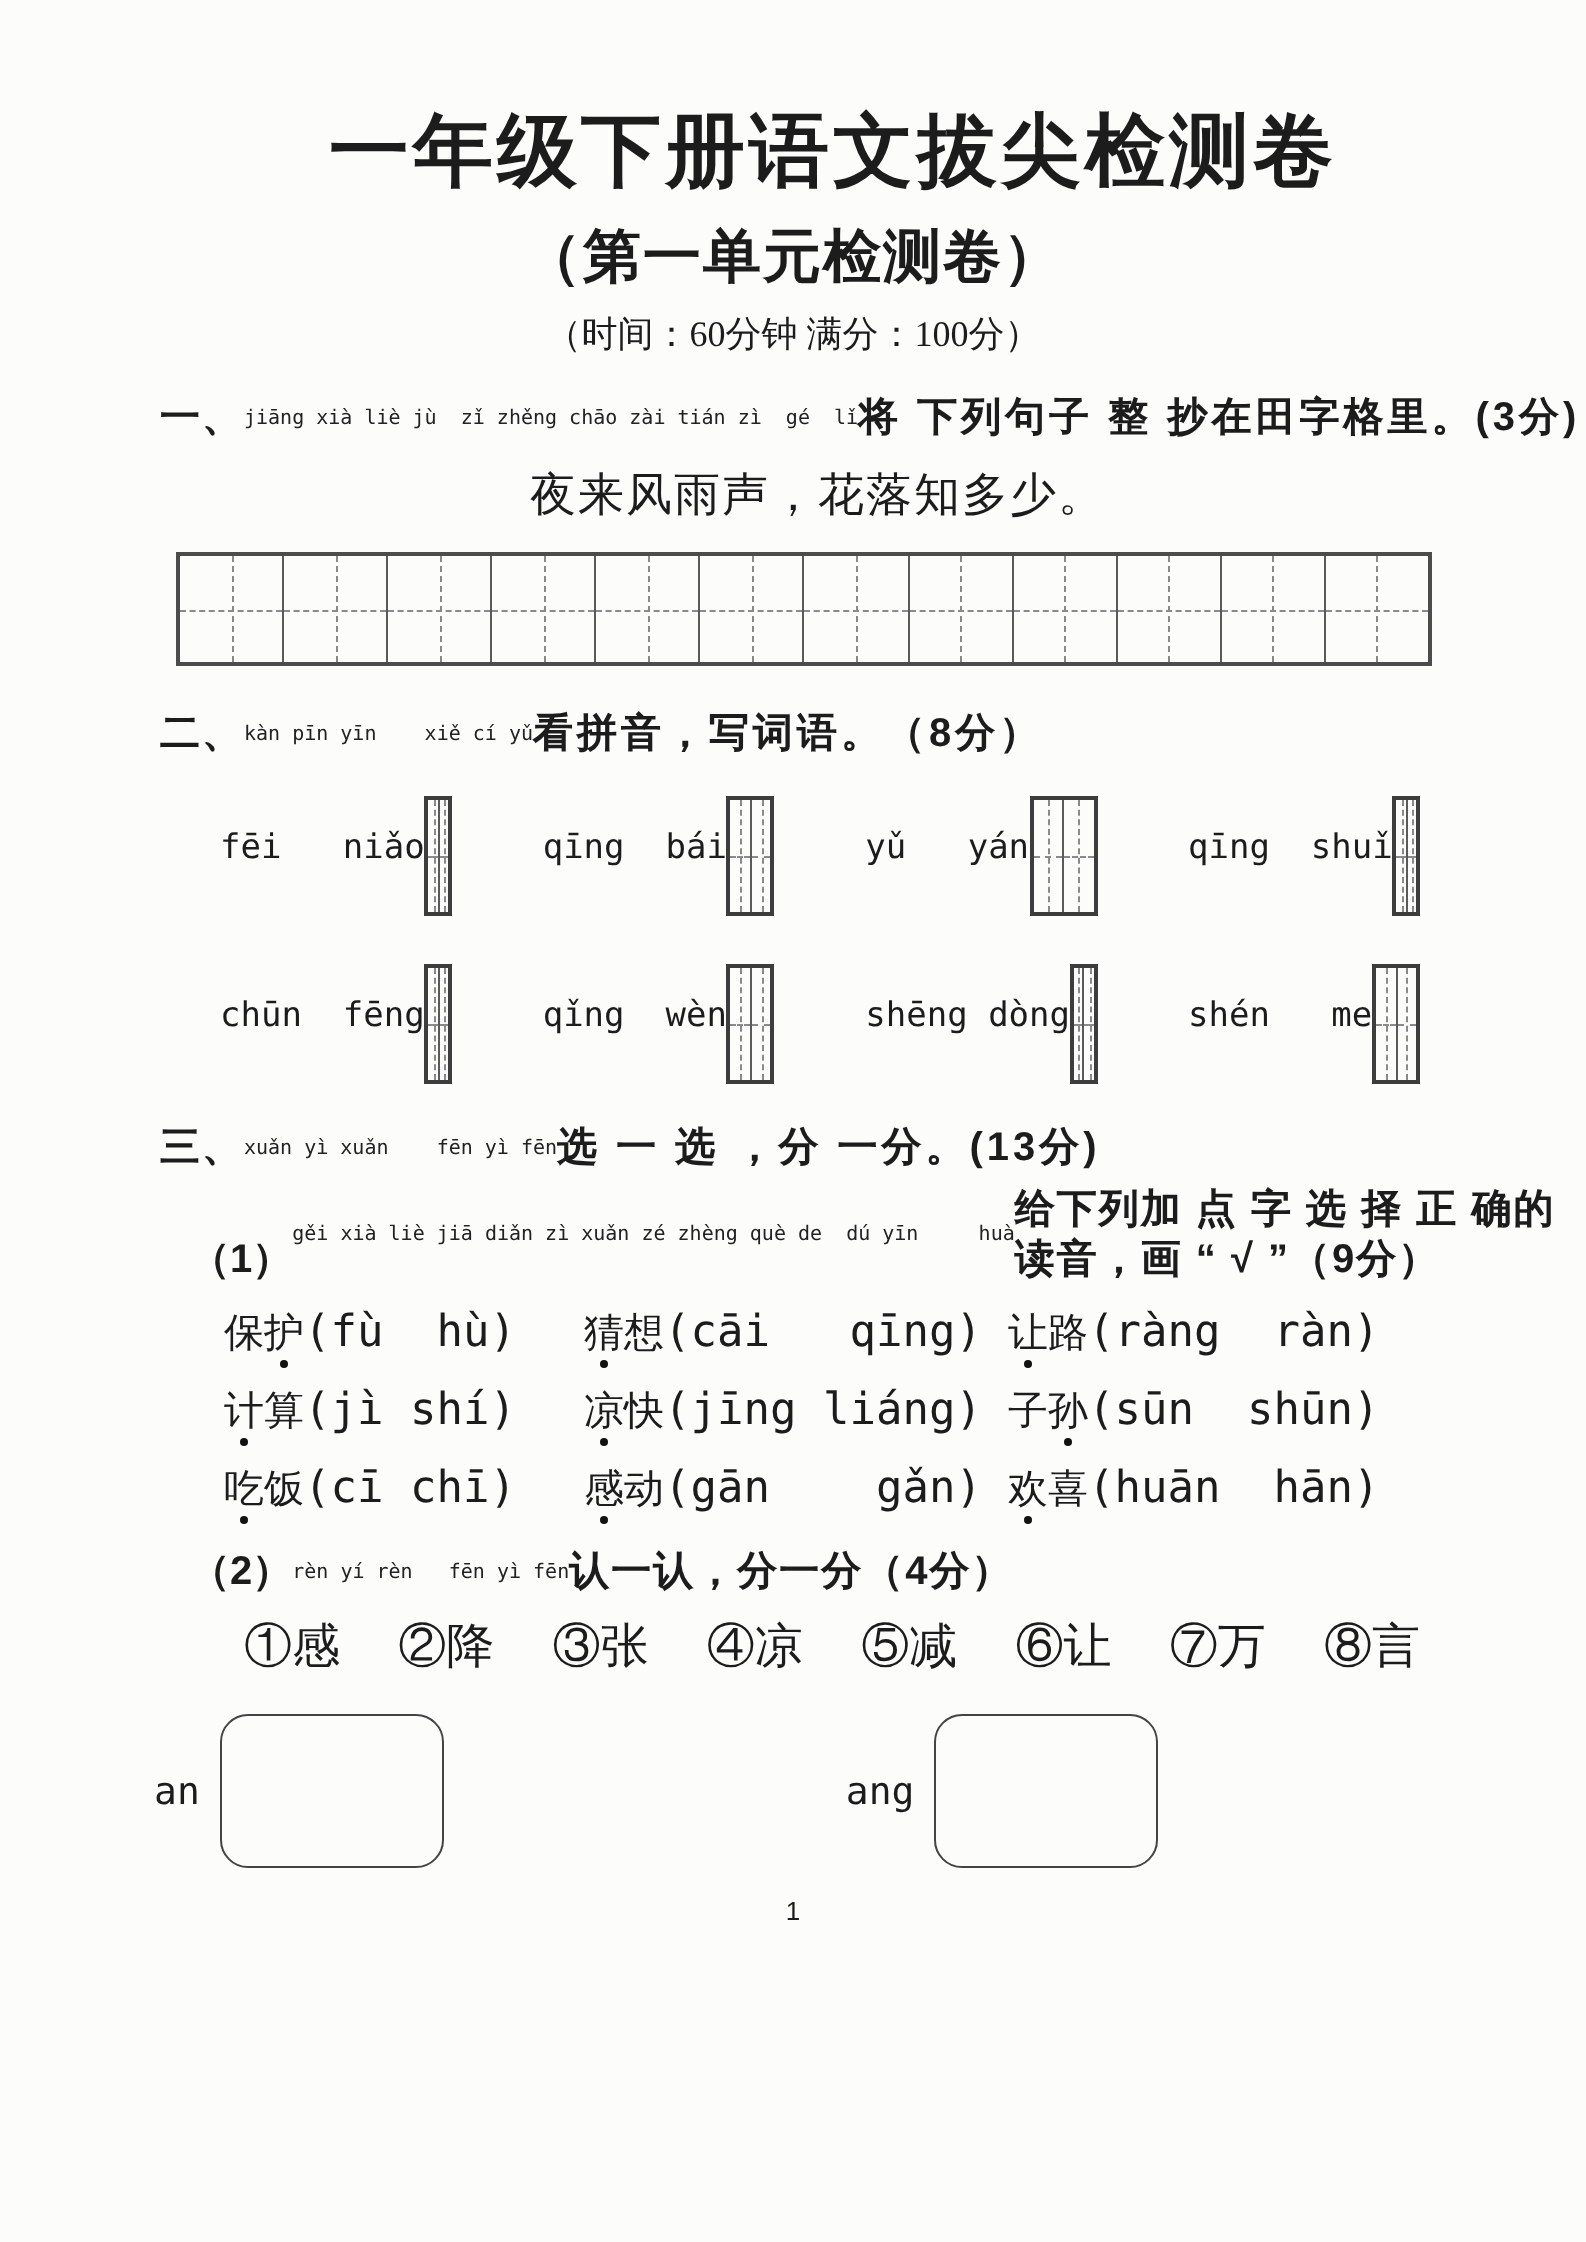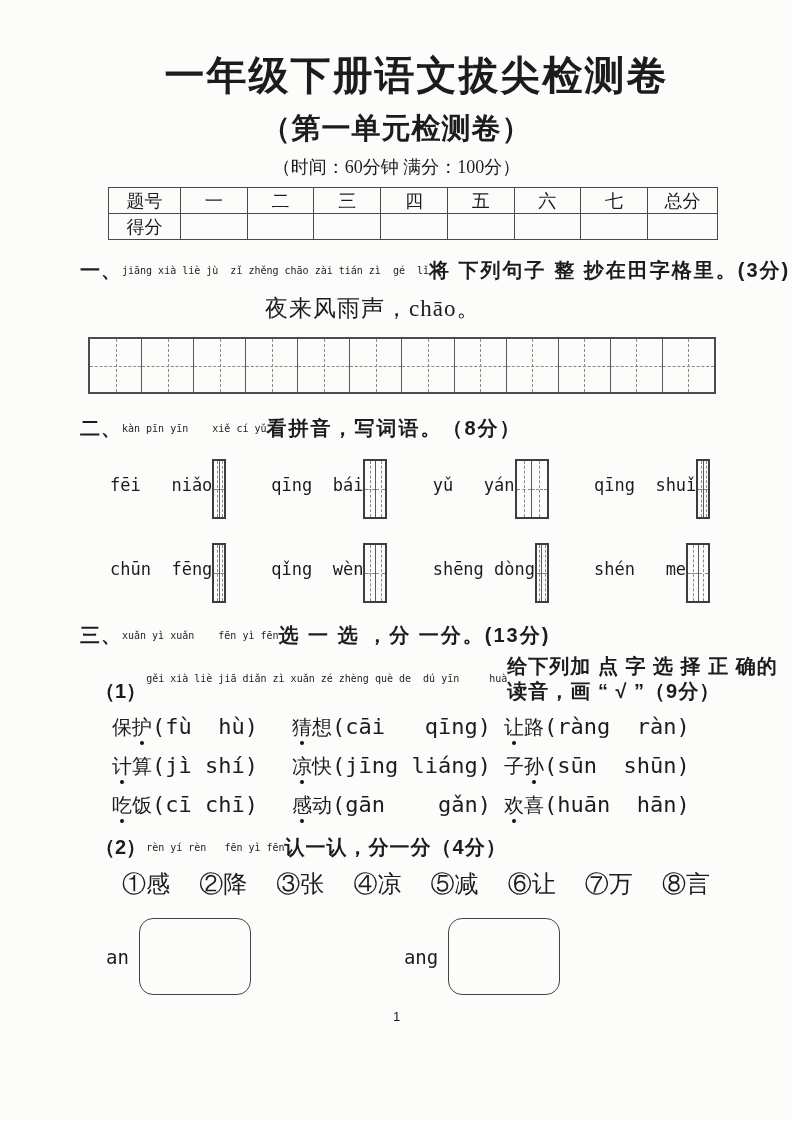--- a/index.html
+++ b/index.html
@@ -115,21 +115,21 @@
   }
   .reading {
     font-family:"DejaVu Sans Mono", monospace;
     font-size:22px; white-space:pre;
   }
   .items {
     margin:8px 0 0 122px; width:588px;
     display:flex; justify-content:space-between;
     font-size:24px; font-family:"Liberation Serif", serif;
   }
-  .sortgroups { margin:18px 0 0 106px; display:flex; align-items:center; }
+  .sortgroups { margin:18px 0 0 77px; display:flex; align-items:center;gap:48px; }
   .sg { display:flex; align-items:center; }
   .sg + .sg { margin-left:153px; }
   .sg .lbl {
     font-family:"DejaVu Sans Mono", monospace;
     font-size:19px; margin-right:10px; align-self:center;
   }
   .rbox {
     width:112px; height:77px;
     border:1.7px solid #444; border-radius:14px;
     background:transparent;
@@ -138,55 +138,29 @@
 </style>
 </head>
 <body>
 
 <div class="page">
 
   <div class="title">一年级下册语文拔尖检测卷</div>
   <div class="subtitle">（第一单元检测卷）</div>
   <div class="info">（时间：60分钟  满分：100分）</div>
 
-  <table class="score">
-    <tbody>
-        <tr>
-      <td class="first">题号</td>
-      <td>一</td>
-      <td>二</td>
-      <td>三</td>
-      <td>四</td>
-      <td>五</td>
-      <td>六</td>
-      <td>七</td>
-      <td class="last">总分</td>
-    </tr>
-    <tr>
-      <td class="first">得分</td>
-      <td></td>
-      <td></td>
-      <td></td>
-      <td></td>
-      <td></td>
-      <td></td>
-      <td></td>
-      <td class="last"></td>
-    </tr>
-  </tbody>
-    </table>
 
   <div class="sec" style="margin-top:18px;">
     <span class="num">一、</span>
     <span class="ruby">
       <span class="py">jiāng xià liè jù  zǐ zhěng chāo zài tián zì  gé  lǐ</span>
       <span class="hz">将 下列句子 整 抄在田字格里。(3分)</span>
     </span>
   </div>
-  <div class="sentence">夜来风雨声，chāo。</div>
+  <div class="sentence">夜来风雨声，花落知多少。</div>
   <div class="gridstrip">
     <div class="tc"></div>
     <div class="tc"></div>
     <div class="tc"></div>
     <div class="tc"></div>
     <div class="tc"></div>
     <div class="tc"></div>
     <div class="tc"></div>
     <div class="tc"></div>
     <div class="tc"></div>

